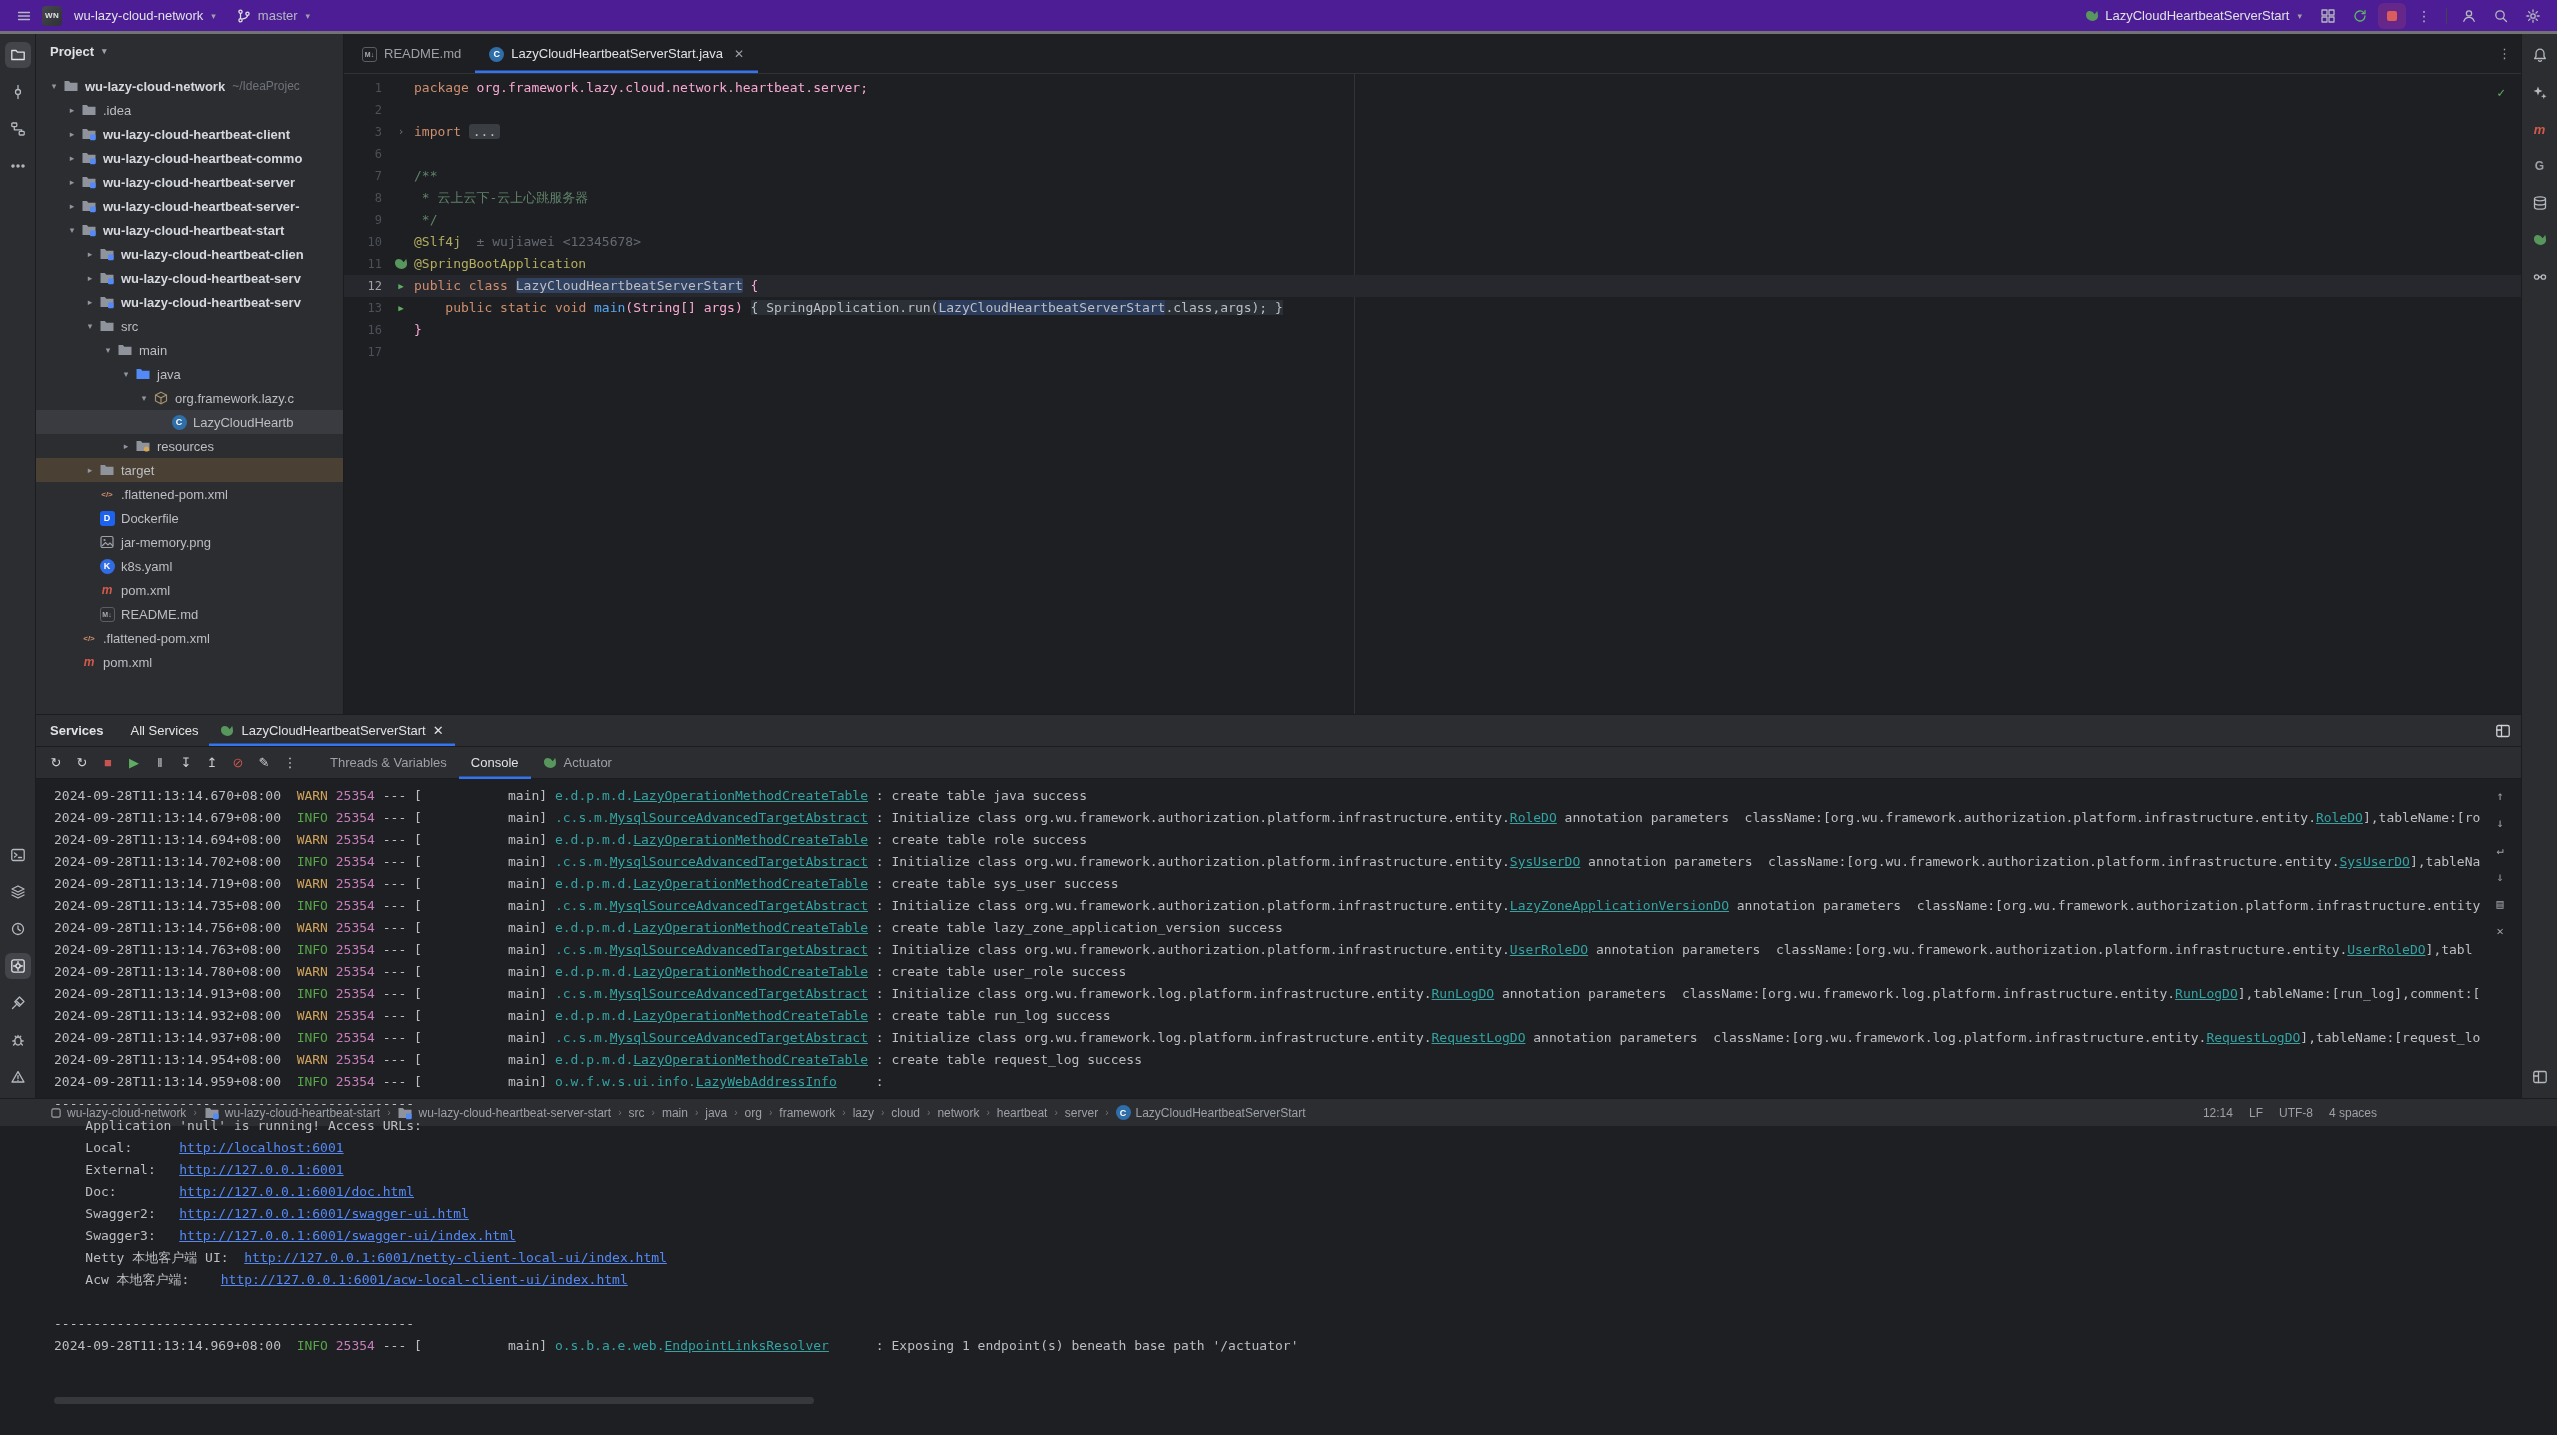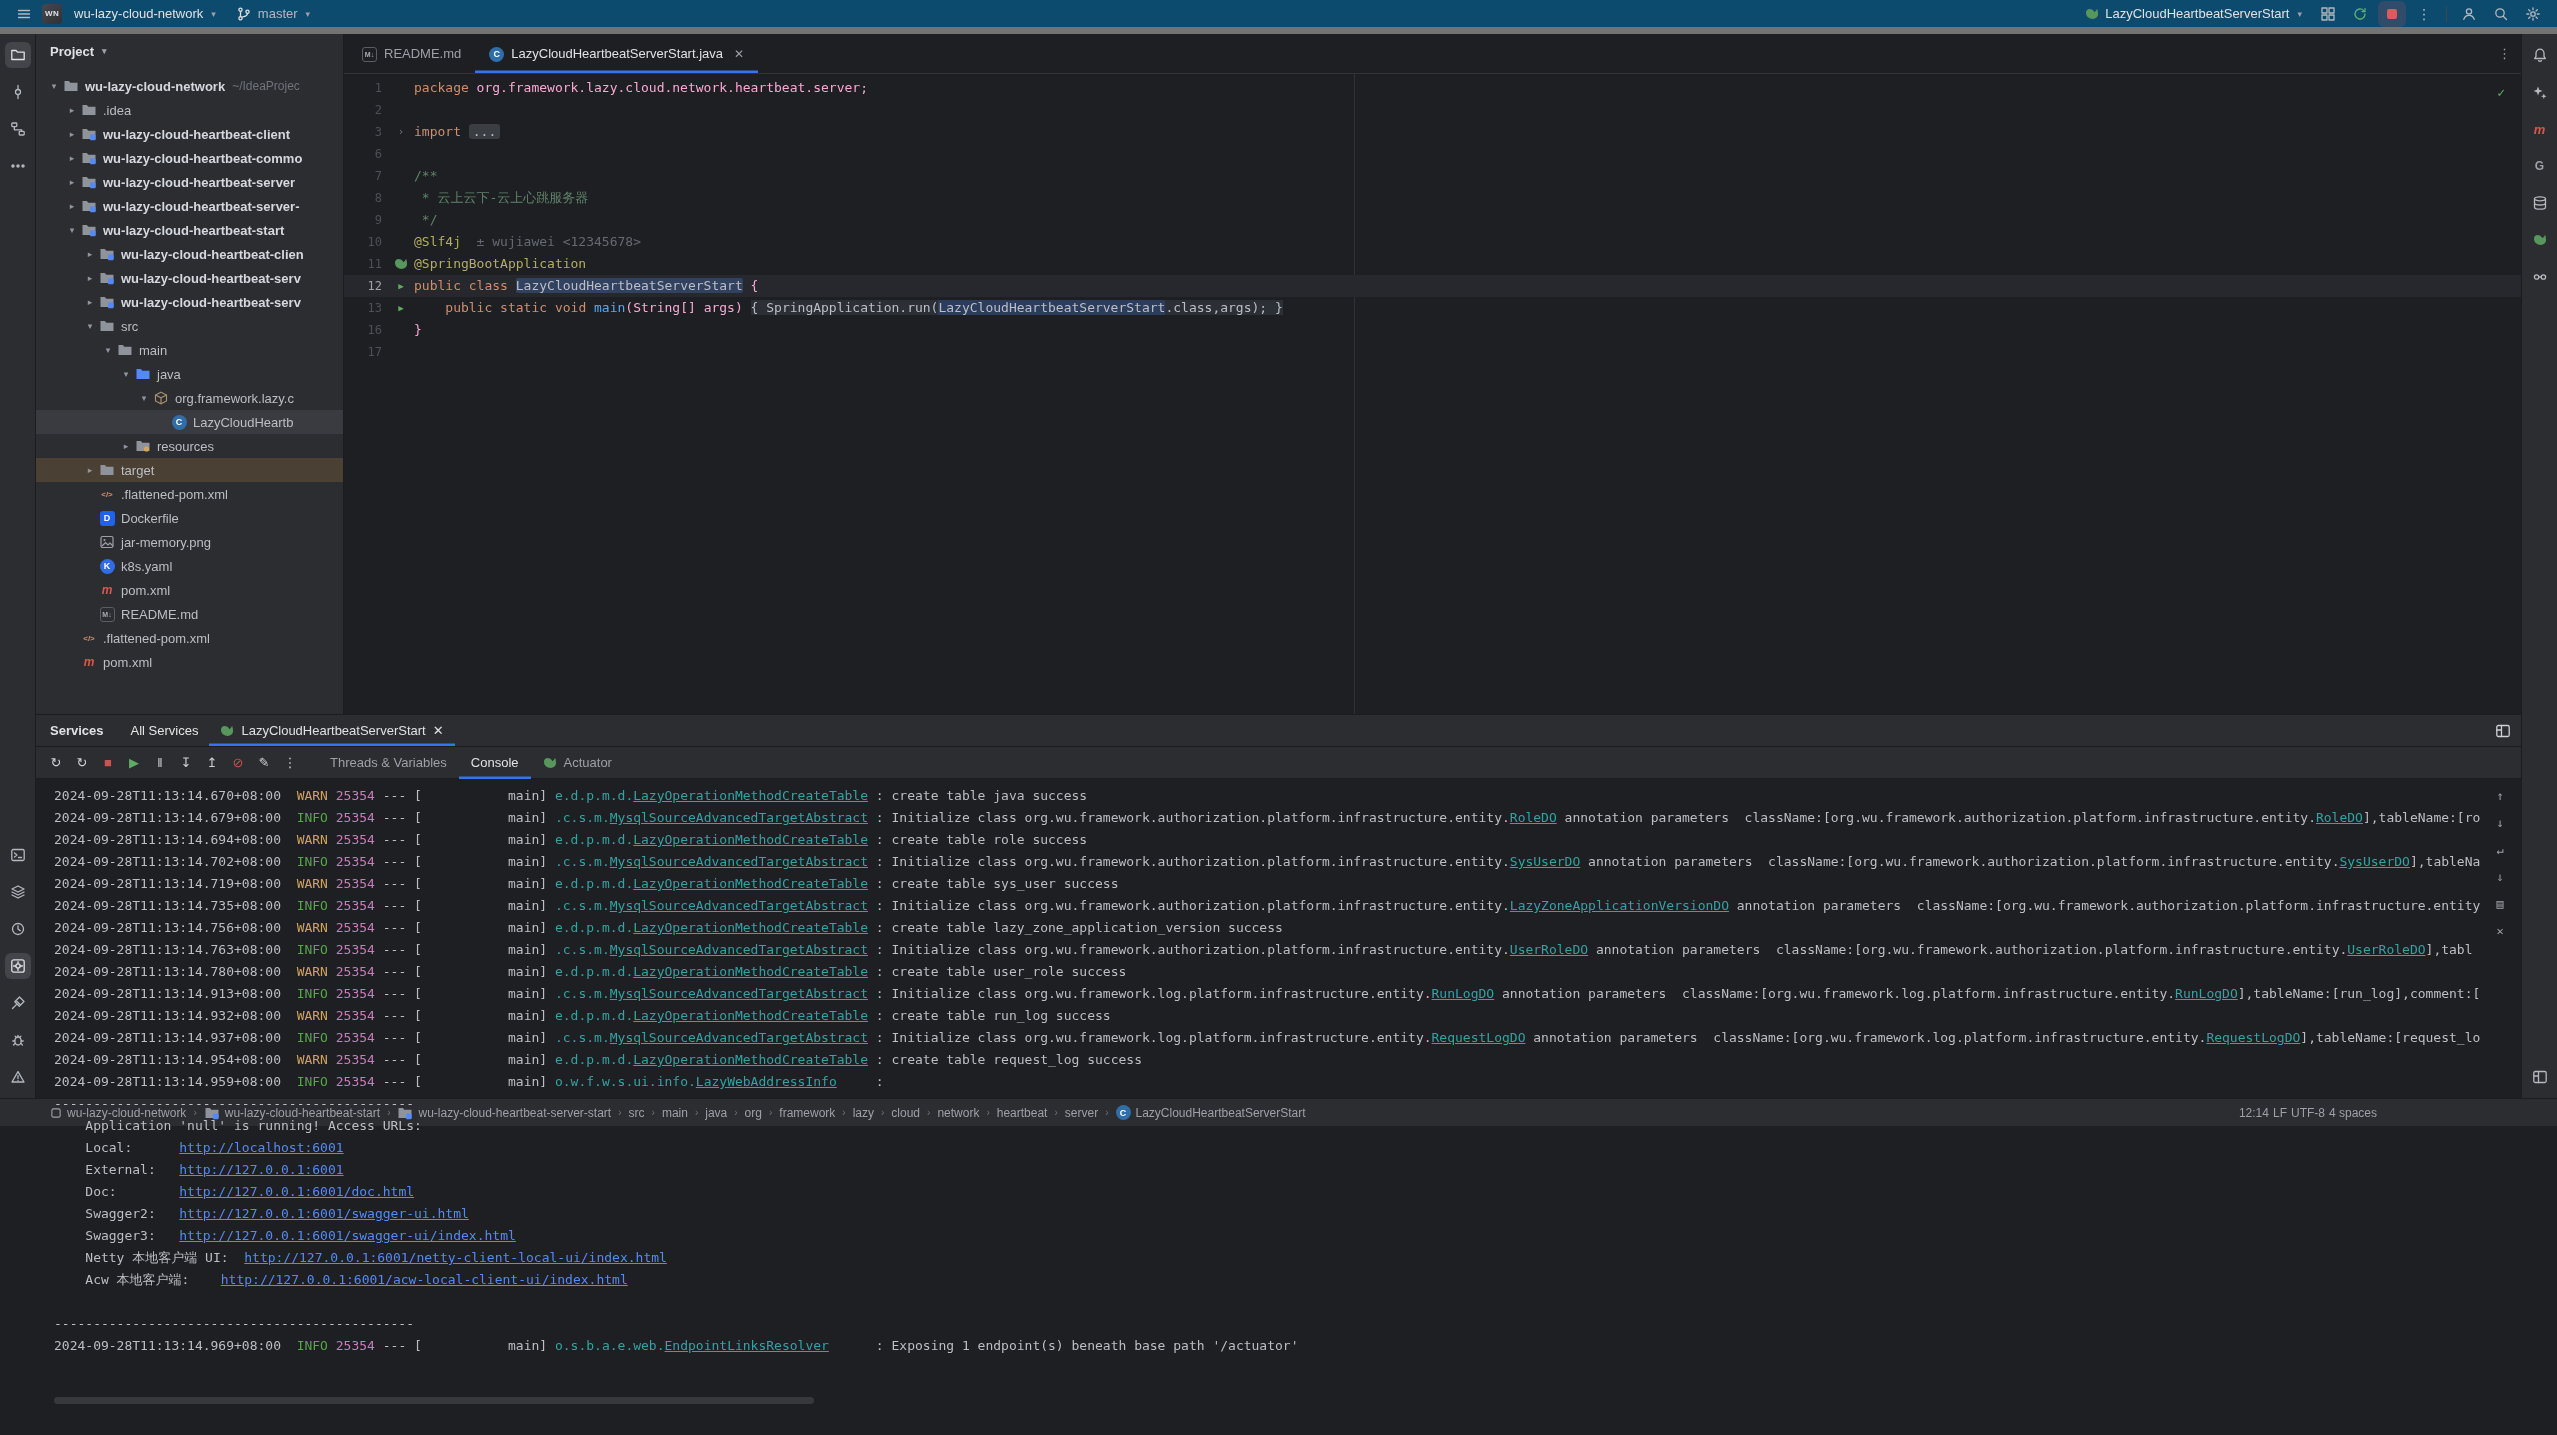--- a/index.html
+++ b/index.html
@@ -1,21 +1,21 @@
 <!DOCTYPE html>
 <html><head>
 <meta charset="utf-8">
 <style>
   *{box-sizing:border-box;margin:0;padding:0}
   html,body{width:2557px;height:1435px;overflow:hidden}
   body{background:#1e1f22;color:#bcbec4;font-family:"Liberation Sans",sans-serif;font-size:13px}
   .app{width:2557px;height:1435px;display:flex;flex-direction:column}
 
   
-  .titlebar{height:34px;flex:none;background:#0c4a6e;border-bottom:7px solid #737373;display:flex;align-items:center;padding:0 10px;gap:4px}
+  .titlebar{height:34px;flex:none;background:#4c1d95;border-bottom:3px solid #737373;display:flex;align-items:center;padding:0 10px;gap:4px}
   .tb-left,.tb-right{display:flex;align-items:center;gap:4px}
   .tb-right{margin-left:auto}
   .icon-btn{width:28px;height:26px;border-radius:6px;display:flex;align-items:center;justify-content:center;color:#b4b8bf;font-size:14px;cursor:default}
   .tb-widget{display:flex;align-items:center;gap:6px;height:26px;padding:0 8px;border-radius:6px;background:transparent;border:none;color:#dfe1e5;font-size:13px;font-family:inherit}
   .tb-widget .dim{color:#b4b8bf}
   .chev{color:#9da0a8;font-size:9px;margin-left:2px}
   .proj-badge{width:20px;height:20px;border-radius:4px;background:linear-gradient(135deg,#45484e,#2f3135);color:#dfe1e5;font-size:8px;font-weight:700;display:flex;align-items:center;justify-content:center;letter-spacing:.3px}
   .divider{width:1px;height:16px;background:#43454a;margin:0 4px}
   .stopbg{background:rgba(219,88,88,.18)}
   .stop-sq{width:10px;height:10px;background:#db5c5c;border-radius:2px;display:block}
@@ -93,21 +93,21 @@
   .c-u{color:#548af7;text-decoration:underline}
   .console-icons{position:absolute;top:8px;right:12px;display:flex;flex-direction:column;gap:9px;color:#9da0a8;font-size:12px;z-index:3}
   .console-icons span{width:18px;height:18px;display:flex;align-items:center;justify-content:center}
   .hscroll{position:absolute;bottom:3px;left:18px;width:760px;height:7px;border-radius:4px;background:#47494e;opacity:.6}
 
   
   .statusbar{height:28px;flex:none;background:#2b2d30;border-top:1px solid #1b1c1e;display:flex;align-items:center;font-size:12px;color:#9da0a8;padding:0 180px 0 50px}
   .crumbs{display:flex;align-items:center;overflow:hidden;white-space:nowrap;flex:1;min-width:0}
   .crumb{display:flex;align-items:center;gap:5px}
   .crumb-sep{color:#6f737a;margin:0 7px;font-size:10px}
-  .sb-right{display:flex;align-items:center;gap:4px;margin-left:24px}
+  .sb-right{display:flex;align-items:center;gap:16px;margin-left:24px}
   svg{display:block}
 </style>
 </head>
 <body>
 
 <div class="app">
 
   <header class="titlebar">
     <div class="tb-left">
       <span class="icon-btn" id="i-menu">

